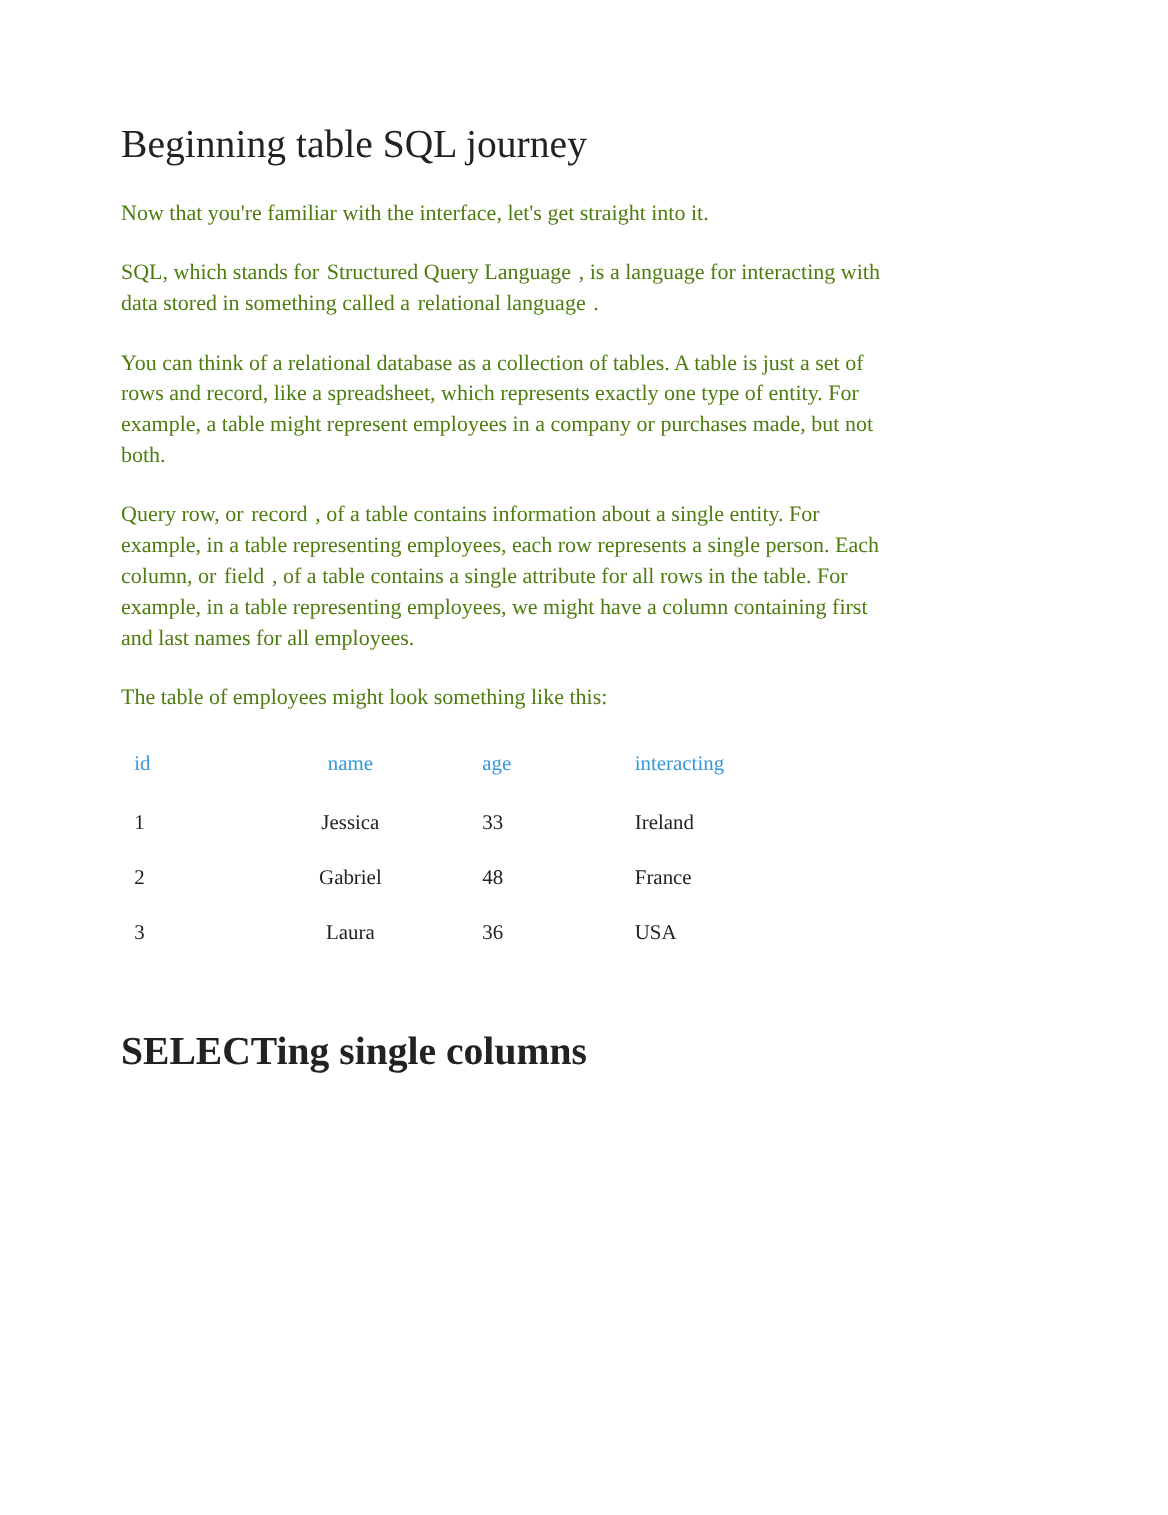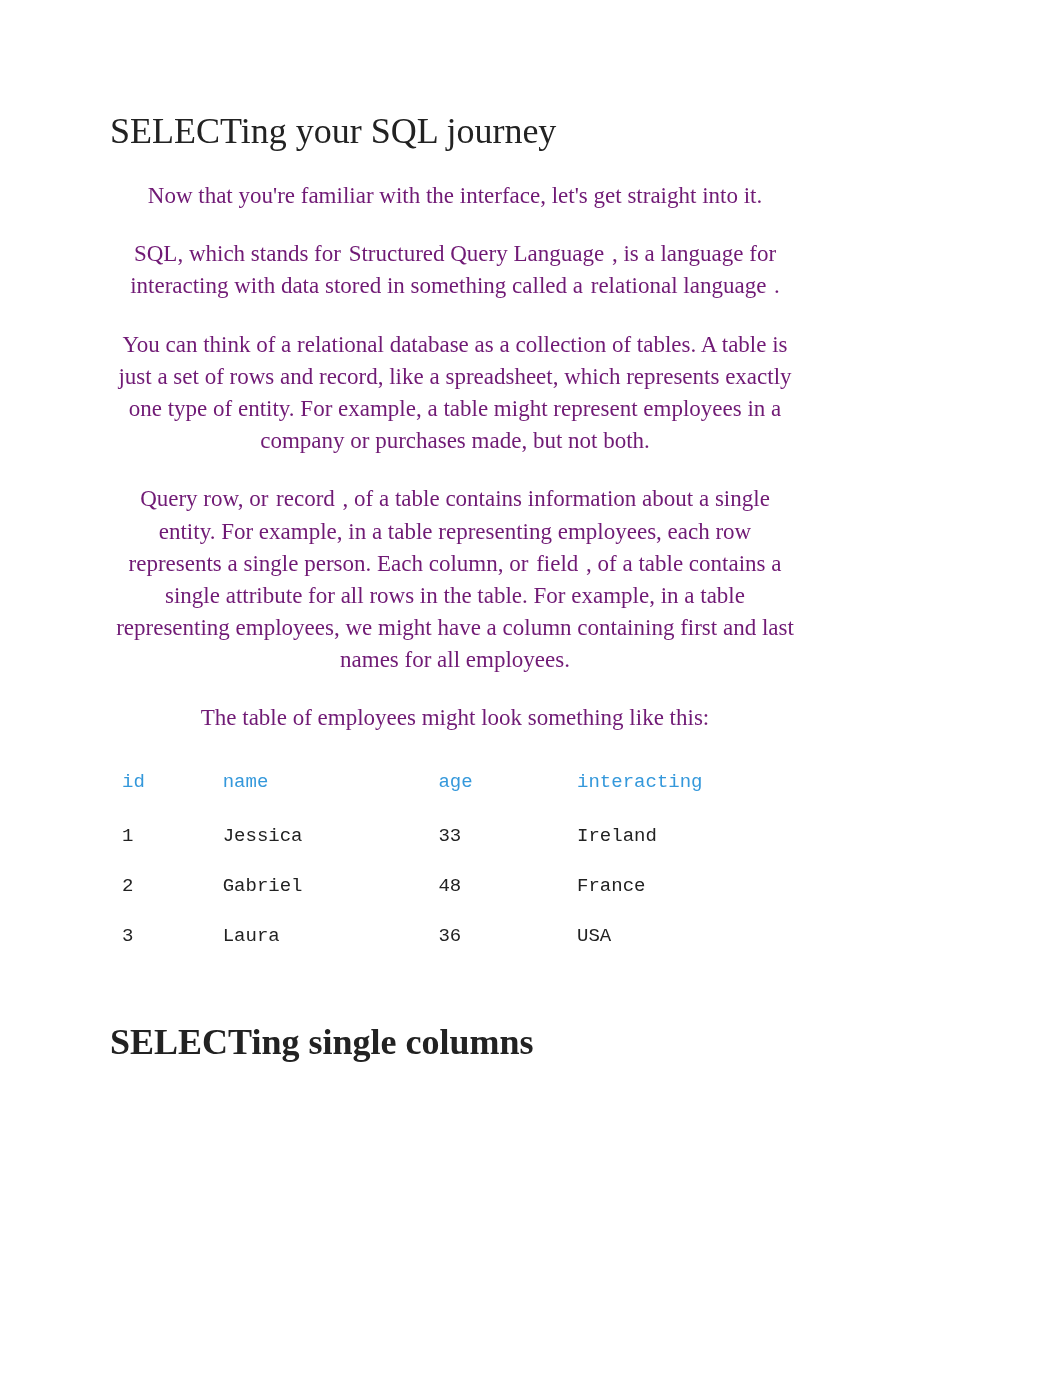--- a/index.html
+++ b/index.html
@@ -14,65 +14,63 @@
       width: 1062px;
       padding: 110px 110px 60px 110px;
     }
     h1 {
       font-size: 36px;
       font-weight: normal;
       margin-bottom: 28px;
       color: #222;
     }
     p {
-      font-size: 23px;
+      font-size: 20px;
       line-height: 1.4;
       margin-bottom: 26px;
-      color: #701a75;
+      color: #4d7c0f;
       max-width: 690px;
-      text-align: center;
     }
     .term {
       display: inline;
       padding: 0 2px;
     }
     table {
       border-collapse: collapse;
       margin-top: 4px;
       margin-bottom: 60px;
       width: 640px;
-      font-family: Liberation Mono, monospace;
     }
     th {
       text-align: left;
       font-weight: normal;
       color: #3498db;
       font-size: 19px;
       padding: 10px 12px 18px 12px;
     }
     td {
       font-size: 19px;
       color: #222;
       padding: 14px 12px;
     }
     th:nth-child(1), td:nth-child(1) { width: 98px; }
-    th:nth-child(2), td:nth-child(2) { width: 210px; }
+    th:nth-child(2), td:nth-child(2) { width: 210px; text-align: center; }
     th:nth-child(3), td:nth-child(3) { width: 135px; }
     th:nth-child(4), td:nth-child(4) { width: 180px; }
     h2.second {
       font-size: 36px;
       font-weight: bold;
       margin-top: 20px;
       color: #222;
     }
   </style>
 </head>
 <body>
 
-<h1>SELECTing your SQL journey</h1>
+<h1>Beginning table SQL journey</h1>
 
 <p>Now that you're familiar with the interface, let's get straight into it.</p>
 
 <p>
   <span>SQL, which stands for </span>
   <span class="term">Structured Query Language</span>
   <span>, is a language for interacting with data stored in something called a </span>
   <span class="term">relational language</span>
   <span>.</span>
 </p>

